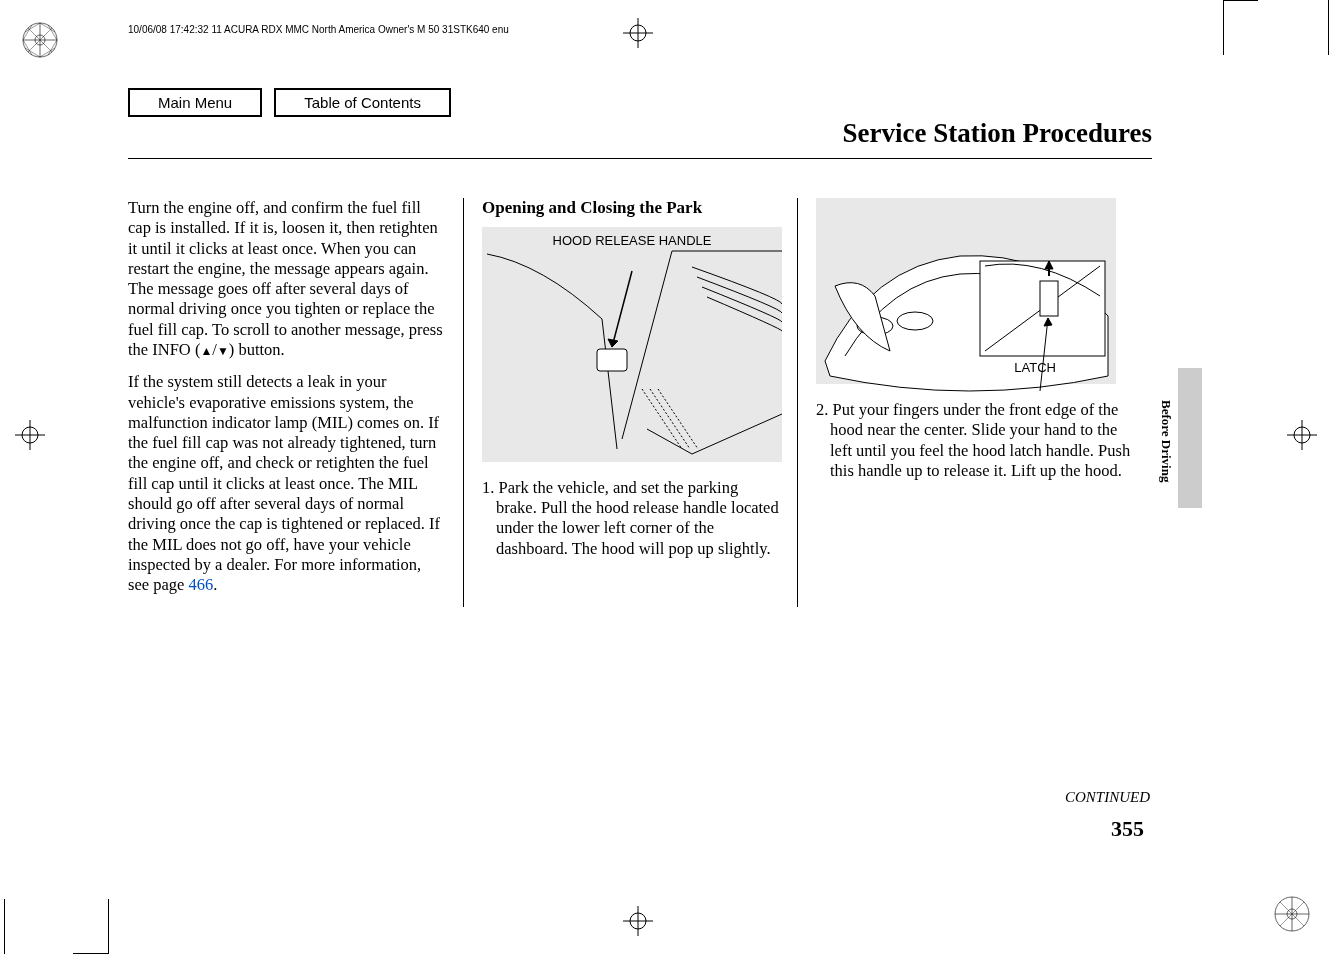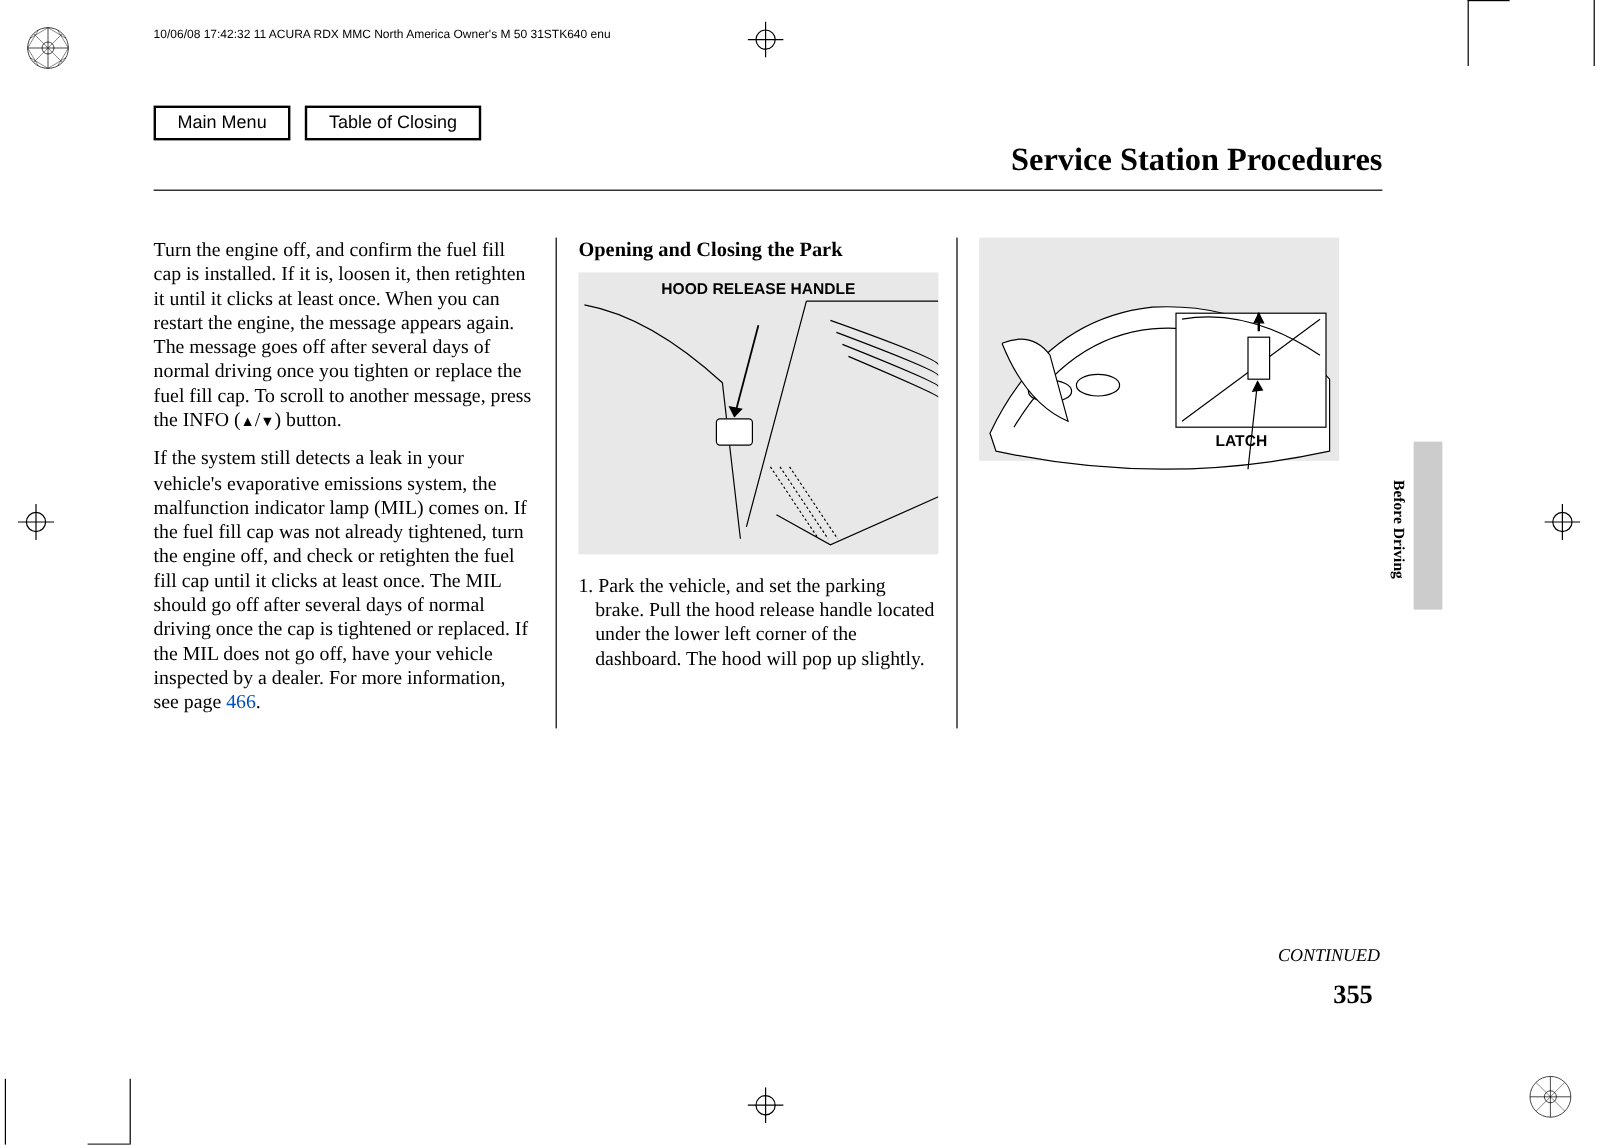--- a/index.html
+++ b/index.html
@@ -37,21 +37,21 @@
     .reg-ornament.br { bottom: 22px; right: 22px; }
     
     .nav-buttons {
       position: absolute;
       top: 88px; left: 128px;
       display: flex; gap: 12px;
     }
     .nav-btn {
       border: 2px solid #000;
       background: #fff;
-      padding: 4px 18px;
+      padding: 4px 28px;
       font-family: Arial, sans-serif;
       font-size: 15px;
       cursor: pointer;
     }
     
     .page-title {
       position: absolute;
       top: 118px; right: 180px;
       font-size: 27px;
       font-weight: bold;
@@ -79,21 +79,21 @@
     .figure {
       background: #e8e8e8;
       width: 300px;
       margin-bottom: 16px;
       position: relative;
     }
     .fig1 { height: 235px; }
     .fig2 { height: 186px; }
     .fig-label {
       font-family: Arial, sans-serif;
-      font-weight: bold;
+      font-weight: normal;
       font-size: 13px;
       position: absolute;
     }
     .fig1 .fig-label { top: 6px; left: 0; right: 0; text-align: center; }
     .fig2 .fig-label { bottom: 8px; right: 60px; }
     .fig-svg { position: absolute; }
     
     .side-tab {
       position: absolute;
       top: 368px; right: 130px;
@@ -198,21 +198,21 @@
   <line x1="6" y1="6" x2="30" y2="30"></line>
         <line x1="30" y1="6" x2="6" y2="30"></line>
   </g>
     </svg>
 </div>
 
 <div class="header-line">10/06/08 17:42:32    11 ACURA RDX MMC North America Owner's M 50 31STK640 enu</div>
 
 <div class="nav-buttons">
   <button class="nav-btn">Main Menu</button>
-  <button class="nav-btn">Table of Closing</button>
+  <button class="nav-btn">Table of Contents</button>
 </div>
 
 <div class="page-title">Service Station Procedures</div>
 <div class="title-rule"></div>
 
 <div class="side-tab"></div>
 <div class="side-label">Before Driving</div>
 
 <div class="content">
   <div class="col col1">
@@ -259,17 +259,18 @@
           <rect x="220" y="75" width="18" height="35" fill="#fff"></rect>
           <path d="M229 70 L 229 55" stroke-width="2"></path>
           <polygon points="229,55 225,63 233,63" fill="#000"></polygon>
           <line x1="220" y1="185" x2="228" y2="112" stroke-width="1"></line>
           <polygon points="228,112 224,120 232,119" fill="#000"></polygon>
           <path d="M15 80 Q 35 130 70 145 L 55 90 Q 40 70 15 80" fill="#fff"></path>
         </g>
       </svg>
       <div class="fig-label">LATCH</div>
     </div>
+    <p style="text-indent:-14px;padding-left:14px">2. Put your fingers under the front edge of the hood near the center. Slide your hand to the left until you feel the hood latch handle. Push this handle up to release it. Lift up the hood.</p>
   </div>
 </div>
 
 <div class="continued">CONTINUED</div>
 <div class="page-num">355</div>
 
 </body></html>

